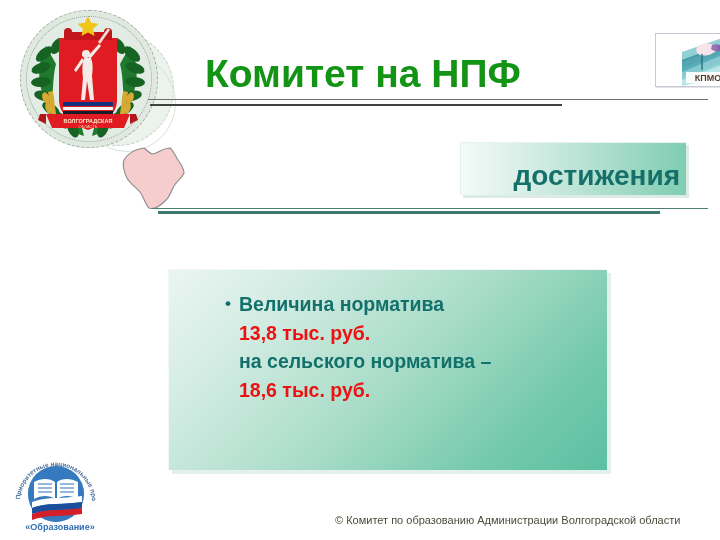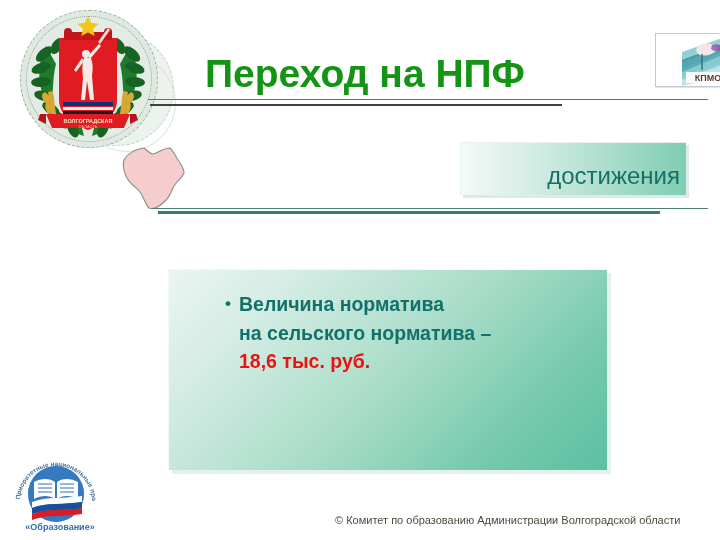--- a/index.html
+++ b/index.html
@@ -70,21 +70,21 @@
   .ach-box{
     position:absolute;left:460px;top:142px;width:225px;height:52px;
     background:linear-gradient(to right,#f4faf8 0%, #cdeae0 38%, #7fcdb2 100%);
     box-shadow:3px 3px 0 rgba(180,210,200,.45);
     border-top:1px solid #e7f2ee;
     border-left:1px solid #e7f2ee;
   }
   .ach-text{
     position:absolute;left:0;top:0;right:6px;bottom:0;
     display:flex;align-items:center;justify-content:flex-end;
-    color:#147068;font-size:24px;font-weight:normal;
+    color:#147068;font-size:28px;font-weight:bold;
     white-space:nowrap;
     margin-top:14px;
   }
 
   
   .div2-thin{position:absolute;left:152px;top:208px;width:556px;height:1px;background:#4e7f77;}
   .div2-thick{position:absolute;left:158px;top:211px;width:502px;height:3px;background:#3c7a70;}
 
   
   .main-box{
@@ -215,36 +215,39 @@
         <path d="M0 42 L52 24 L52 40 L0 52 Z" fill="#8fd4d9" opacity=".6"></path>
       </g>
       <path d="M16 12 C22 8 32 9 36 14 C33 20 24 23 18 21 C14 19 13 15 16 12 Z" fill="#f7e4ea"></path>
       <path d="M30 11 C35 9 41 11 42 15 C38 18 32 18 29 15 Z" fill="#8b5fa8" opacity=".85"></path>
       <path d="M20 20 L20 36" stroke="#2b6f7d" stroke-width="1.4"></path>
       <rect x="4" y="38" width="44" height="11" fill="#ffffff" opacity=".92"></rect>
       <text x="26" y="47" font-family="'Liberation Sans',sans-serif" font-size="9" fill="#5a3b2a" text-anchor="middle" font-weight="bold">КПМО</text>
     </svg>
   </div>
 
-  <div class="title">Переход на НПФ</div>
+  <div class="title">Комитет на НПФ</div>
 
   <div class="div1-thin"></div>
   <div class="div1-thick"></div>
 
   <div class="ach-box">
     <div class="ach-text">достижения</div>
   </div>
 
   <div class="div2-thin"></div>
   <div class="div2-thick"></div>
 
   <div class="main-box">
     <div class="main-text">
       <div>
         <span class="bullet">•</span><span>Величина норматива</span>
+      </div>
+      <div class="ind">
+        <span class="red">13,8 тыс. руб.</span>
       </div>
       <div class="ind">
         <span>на сельского норматива –</span>
       </div>
       <div class="ind">
         <span class="red">18,6 тыс. руб.</span>
       </div>
     </div>
   </div>
 

